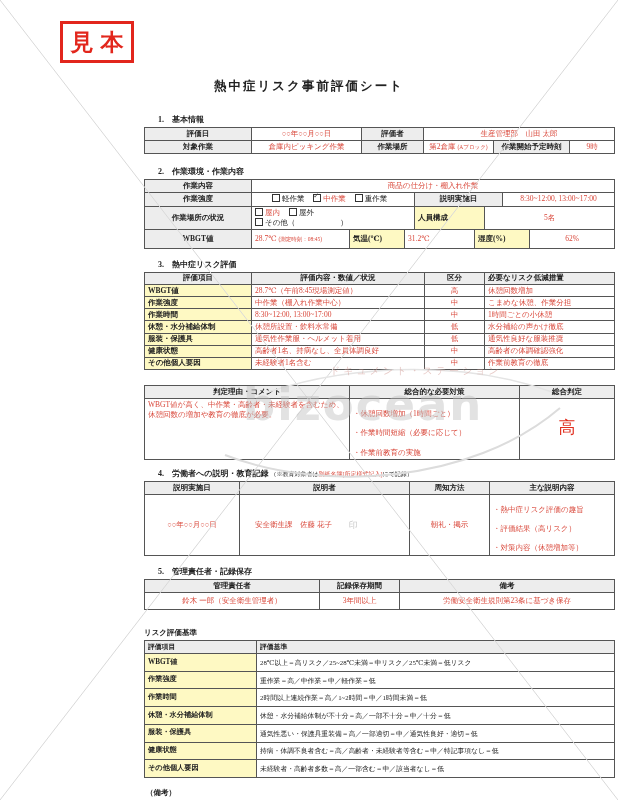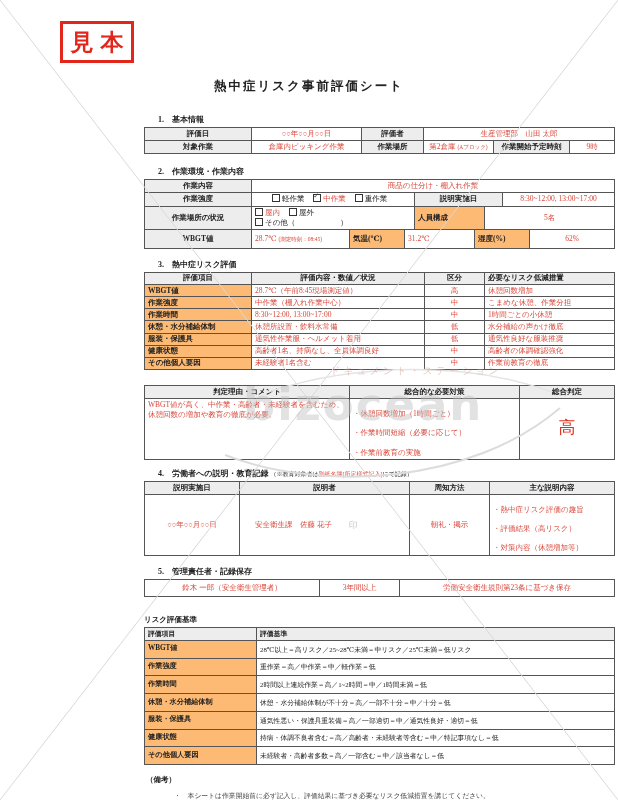--- a/index.html
+++ b/index.html
@@ -29,21 +29,21 @@
   }
   
   .content{position:absolute;left:144px;top:96px;width:470px;}
   .sec-h{font-size:8px;font-weight:bold;color:#222;margin:0 0 2px 14px;}
   .sec-h .tiny{font-weight:normal;font-size:6px;}
   table{border-collapse:collapse;table-layout:fixed;width:470px;}
   table.join{margin-top:-1px;}
   td,th{border:1px solid #555;font-size:7.5px;padding:1px 3px;line-height:1.35;overflow:hidden;}
   .h{background:#ededed;font-weight:bold;text-align:center;}
   .hl{background:#ededed;font-weight:bold;text-align:left;margin-left:33px;}
-  .bl{font-weight:bold;text-align:left;background:#fdba74;}
+  .bl{font-weight:bold;text-align:left;background:#fef9c3;}
   .c{text-align:center;}
   .red{color:#d9473a;}
   .sub{font-size:5.5px;} .gap8{margin-top:8px;} .gap10{margin-top:10px;font-family:Liberation Serif, serif;}
   .gap12{margin-top:12px;} .gap15{margin-top:15px;} .gap18{margin-top:18px;}
   
   .opt{display:inline-block;margin-right:7px;white-space:nowrap;}
   .box{
     display:inline-block;width:6px;height:6px;border:1px solid #333;position:relative;
     margin-right:2px;vertical-align:-1px;background:#fff;
   }
@@ -316,20 +316,25 @@
       </table>
 
     <div class="sec-h gap10">5.　管理責任者・記録保存</div>
     <table>
       <colgroup>
           <col style="width:175px">
           <col style="width:80px">
           <col style="width:215px">
         </colgroup>
       <tbody>
+          <tr>
+        <td class="h">管理責任者</td>
+        <td class="h">記録保存期間</td>
+        <td class="h">備考</td>
+      </tr>
       <tr>
         <td class="red c" style="padding:3px;">鈴木 一郎（安全衛生管理者）</td>
         <td class="red c">3年間以上</td>
         <td class="red c">労働安全衛生規則第23条に基づき保存</td>
       </tr>
     </tbody>
       </table>
 
     <div class="sec-h gap18" style="margin-left:0;font-size:7.5px;">リスク評価基準</div>
     <table class="crit">

